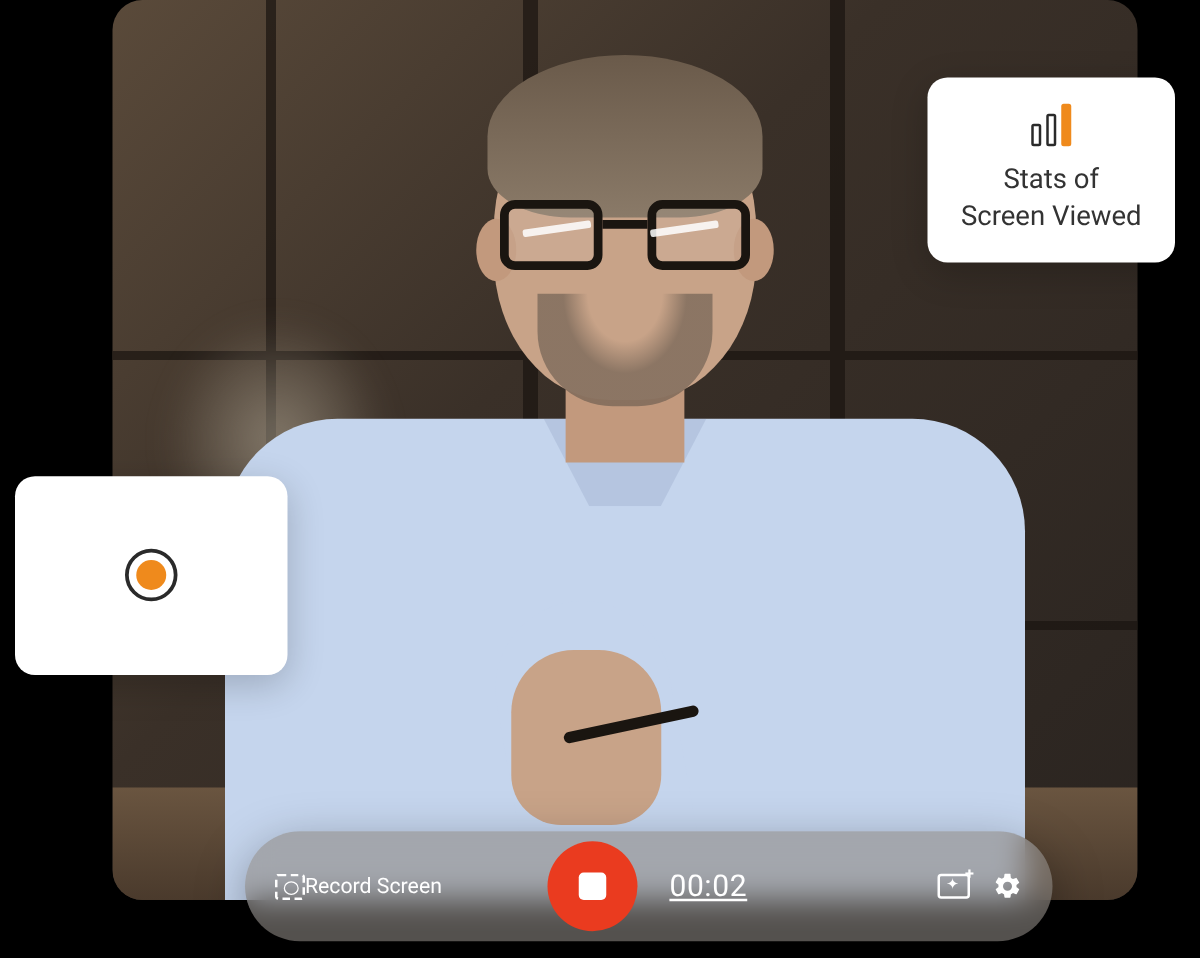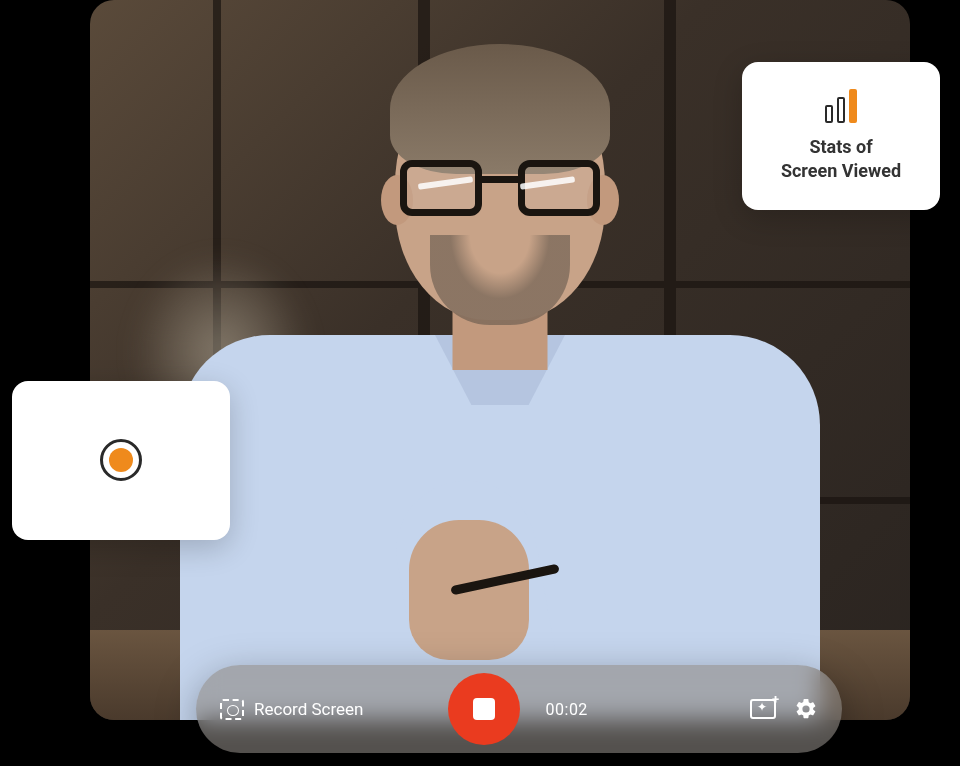--- a/index.html
+++ b/index.html
@@ -214,25 +214,24 @@
       width: 198px;
       height: 148px;
     }
     .card-camera {
       left: 12px;
       top: 381px;
       width: 218px;
       height: 159px;
     }
     .card-label {
-      font-size: 18px;
+      font-size: 22px;
       line-height: 1.35;
       color: #333;
       margin-top: 10px;
-      font-weight: bold;
     }
     .stats-icon {
       display: flex;
       align-items: flex-end;
       gap: 4px;
       height: 34px;
       margin-bottom: 2px;
     }
     .stats-icon .bar {
       width: 8px;
@@ -270,21 +269,20 @@
       border-radius: 44px;
       display: flex;
       align-items: center;
       padding: 0 24px;
       gap: 18px;
       box-shadow: 0 12px 40px rgba(0,0,0,0.35);
     }
     .tb-left {
       display: flex;
       align-items: center;
-      gap: 10px;
       color: #fff;
       font-size: 17px;
     }
     .screen-cam-icon {
       width: 24px;
       height: 21px;
       position: relative;
       border: 2px dashed #fff;
       border-radius: 3px;
     }
@@ -312,24 +310,25 @@
       flex-shrink: 0;
     }
     .stop-sq {
       width: 22px;
       height: 22px;
       background: #fff;
       border-radius: 4px;
     }
     .timer {
       color: #fff;
-      font-size: 16px;
+      font-size: 24px;
       font-weight: 400;
       letter-spacing: 0.5px;
       margin-left: 8px;
+      text-decoration: underline;
     }
     .tb-right {
       margin-left: auto;
       display: flex;
       align-items: center;
       gap: 18px;
     }
     .effects-icon {
       width: 26px;
       height: 20px;

